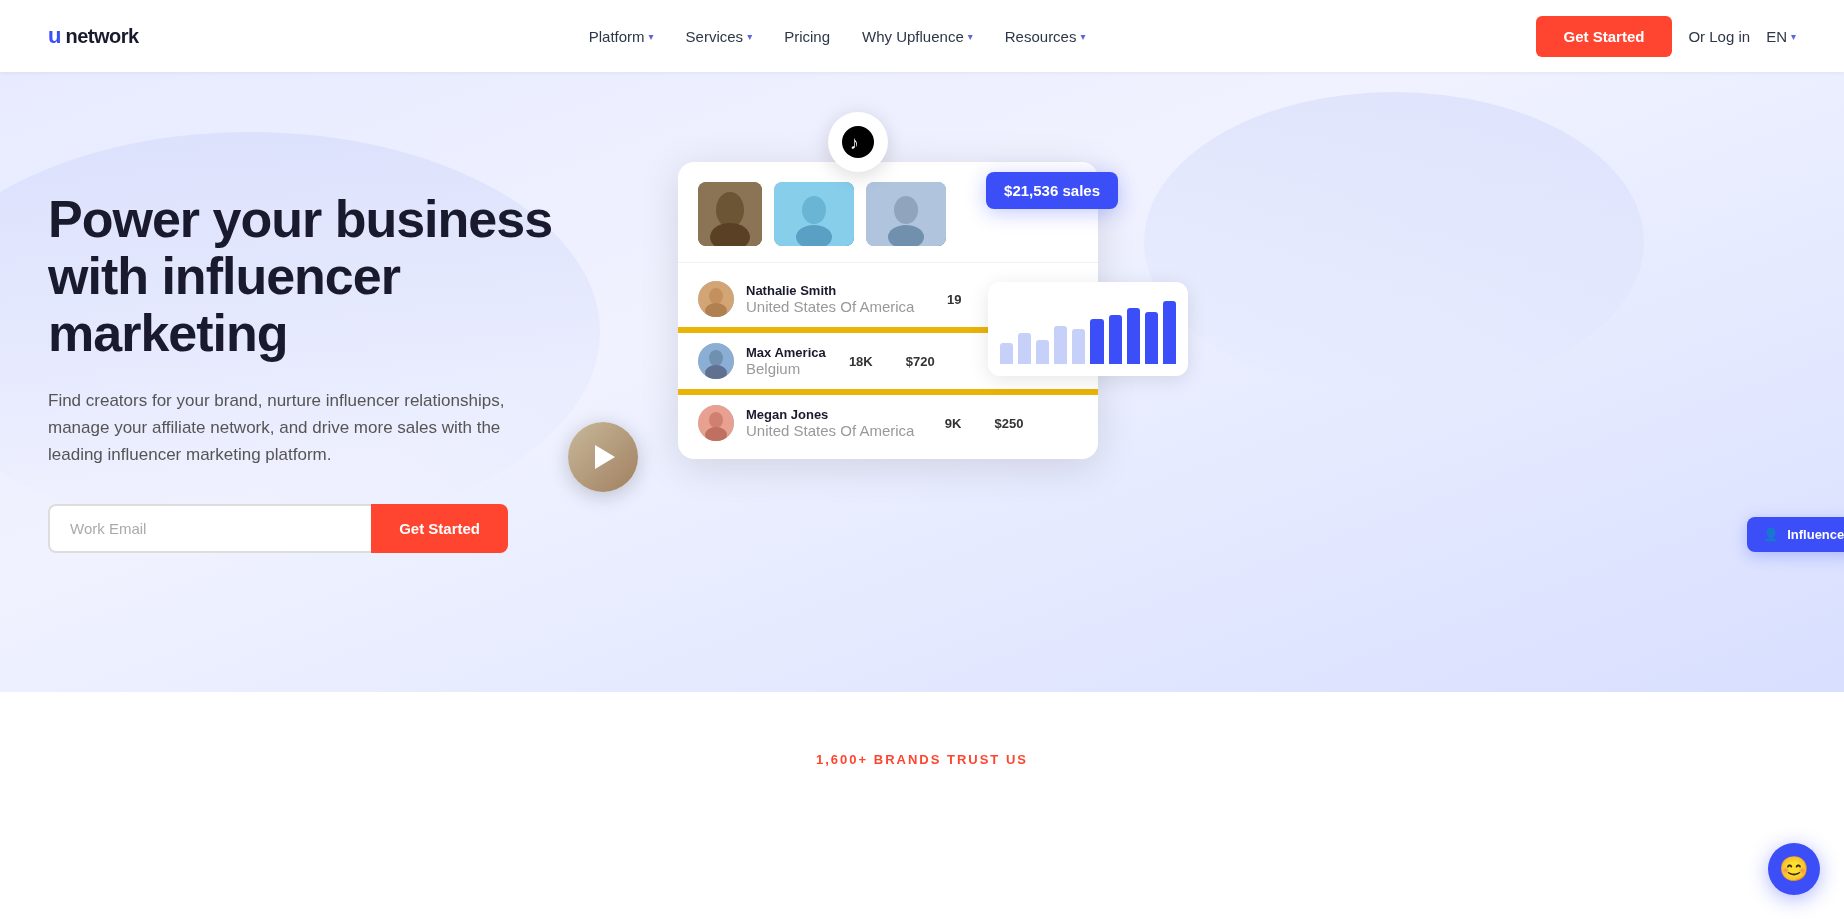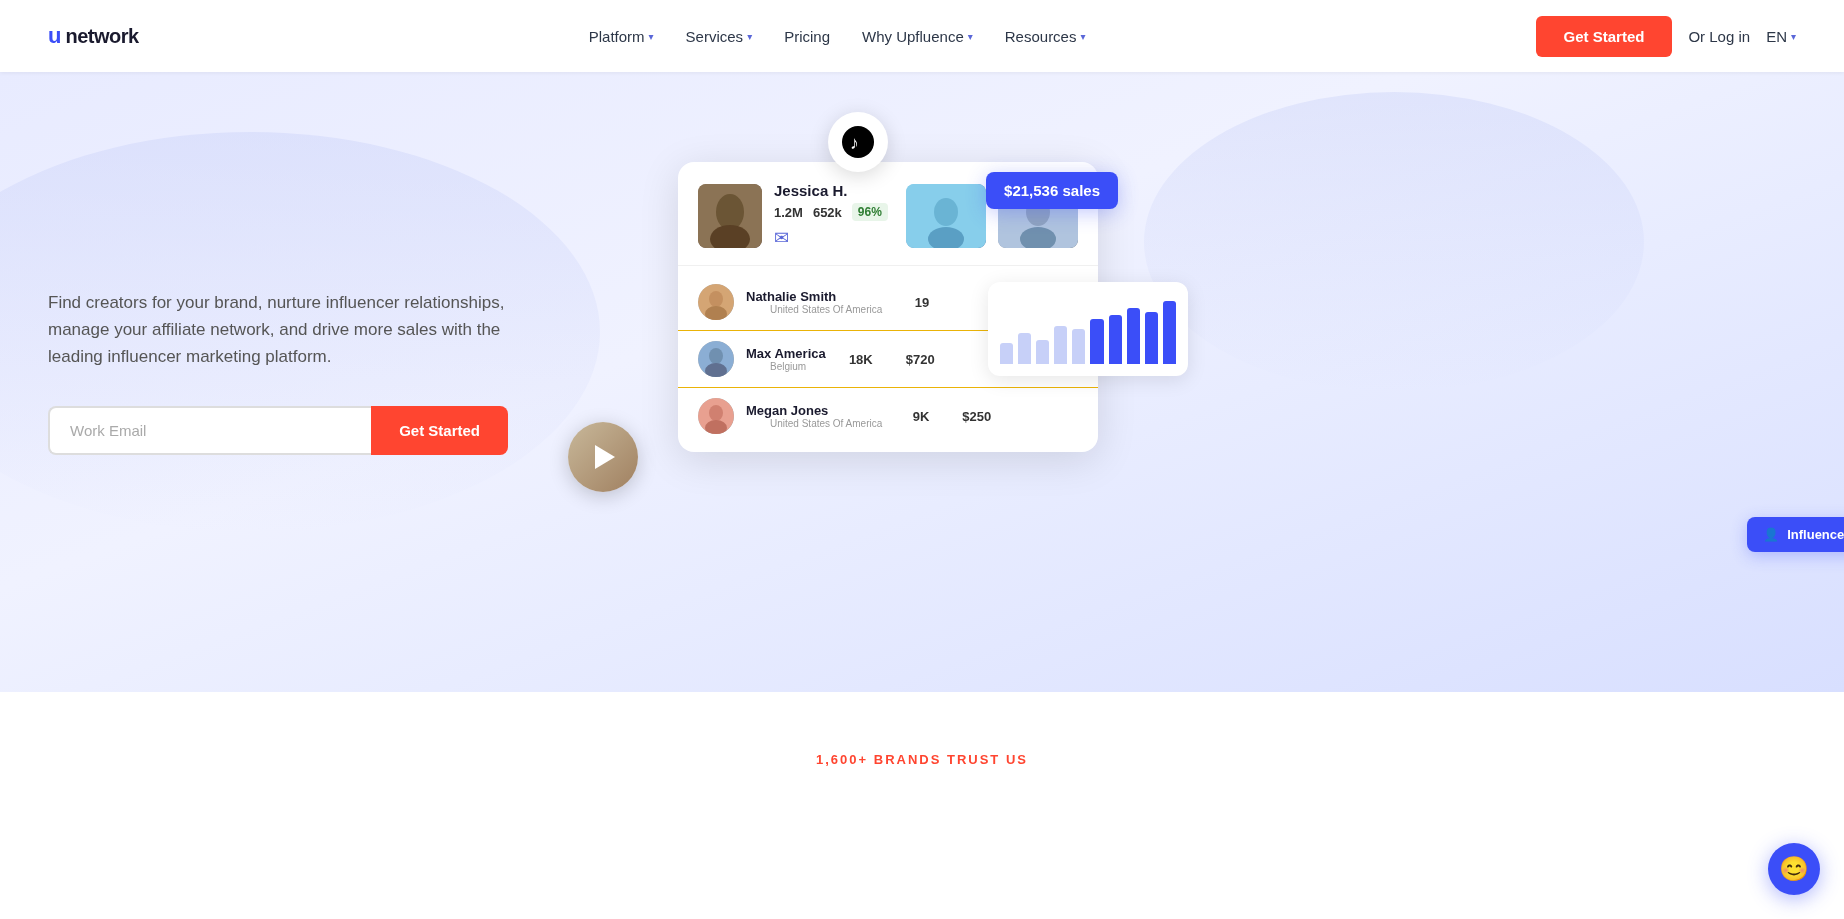--- a/index.html
+++ b/index.html
@@ -111,31 +111,31 @@
     }
     .influencer-thumb2 {
       width: 80px; height: 64px; border-radius: 8px; overflow: hidden;
       background: linear-gradient(135deg, #b0c4de, #708090);
       display: flex; align-items: center; justify-content: center; font-size: 24px;
     }
 
     .influencer-list { padding: 8px 0; }
     .influencer-list-row {
       display: flex; align-items: center; gap: 12px;
-      padding: 10px 20px; border-bottom: 1px solid #eab308;
+      padding: 10px 20px; border-bottom: 6px solid #eab308;
     }
     .influencer-list-row:last-child { border-bottom: none; }
     .avatar-sm {
       width: 36px; height: 36px; border-radius: 50%;
       background: linear-gradient(135deg, #ccc, #999);
       display: flex; align-items: center; justify-content: center;
       font-size: 16px; flex-shrink: 0; overflow: hidden;
     }
     .influencer-list-name { font-size: 13px; font-weight: 600; color: #1a1a2e; flex: 1; }
-    .influencer-list-sub { font-size: 10px; color: #999; margin-left: 24px; }
+    .influencer-list-sub { font-size: 15px; color: #999; }
     .influencer-metric { font-size: 13px; font-weight: 600; color: #333; min-width: 35px; text-align: right; }
     .influencer-sales { font-size: 13px; font-weight: 600; color: #333; min-width: 50px; text-align: right; }
 
     
     .sales-badge {
       position: absolute; top: 10px; right: -20px;
       background: #3b4ef8; color: #fff;
       padding: 10px 18px; border-radius: 8px;
       font-size: 15px; font-weight: 700;
       box-shadow: 0 4px 20px rgba(59,78,248,0.3);
@@ -245,20 +245,21 @@
     <span class="nav-login">Or Log in</span>
     <span class="nav-lang">
       <span>EN</span>
       <span class="chevron">▾</span>
     </span>
   </div>
 </nav>
 
 <section class="hero">
   <div class="hero-left">
+    <h1 class="hero-heading">Power your business with influencer marketing</h1>
     <p class="hero-sub">Find creators for your brand, nurture influencer relationships, manage your affiliate network, and drive more sales with the leading influencer marketing platform.</p>
     <div class="hero-form">
       <input class="hero-input" type="email" placeholder="Work Email" style="">
       <button class="hero-btn">Get Started</button>
     </div>
   </div>
 
   <div class="hero-right">
 
     <div class="tiktok-bubble">
@@ -269,29 +270,20 @@
     </div>
 
     <div class="dashboard-card">
       <div class="influencer-row-featured">
         <div class="influencer-avatar-lg">
           <svg width="64" height="64" viewBox="0 0 64 64">
             <rect width="64" height="64" fill="#8b7355" rx="8"></rect>
             <ellipse cx="32" cy="28" rx="14" ry="18" fill="#6b5535"></ellipse>
             <ellipse cx="32" cy="55" rx="20" ry="14" fill="#5a4025"></ellipse>
           </svg>
-        </div>
-        <div class="influencer-info">
-          <div class="influencer-name">Jessica H.</div>
-          <div class="influencer-stats">
-            <span class="stat-val">1.2M</span>
-            <span class="stat-val">652k</span>
-            <span class="stat-badge">96%</span>
-          </div>
-          <div class="mail-icon">✉</div>
         </div>
         <div class="influencer-thumb">
           <svg width="80" height="64" viewBox="0 0 80 64">
             <rect width="80" height="64" fill="#87ceeb" rx="8"></rect>
             <ellipse cx="40" cy="28" rx="12" ry="14" fill="#6ab4d4"></ellipse>
             <ellipse cx="40" cy="55" rx="18" ry="12" fill="#5a9fc4"></ellipse>
           </svg>
         </div>
         <div class="influencer-thumb2">
           <svg width="80" height="64" viewBox="0 0 80 64">

